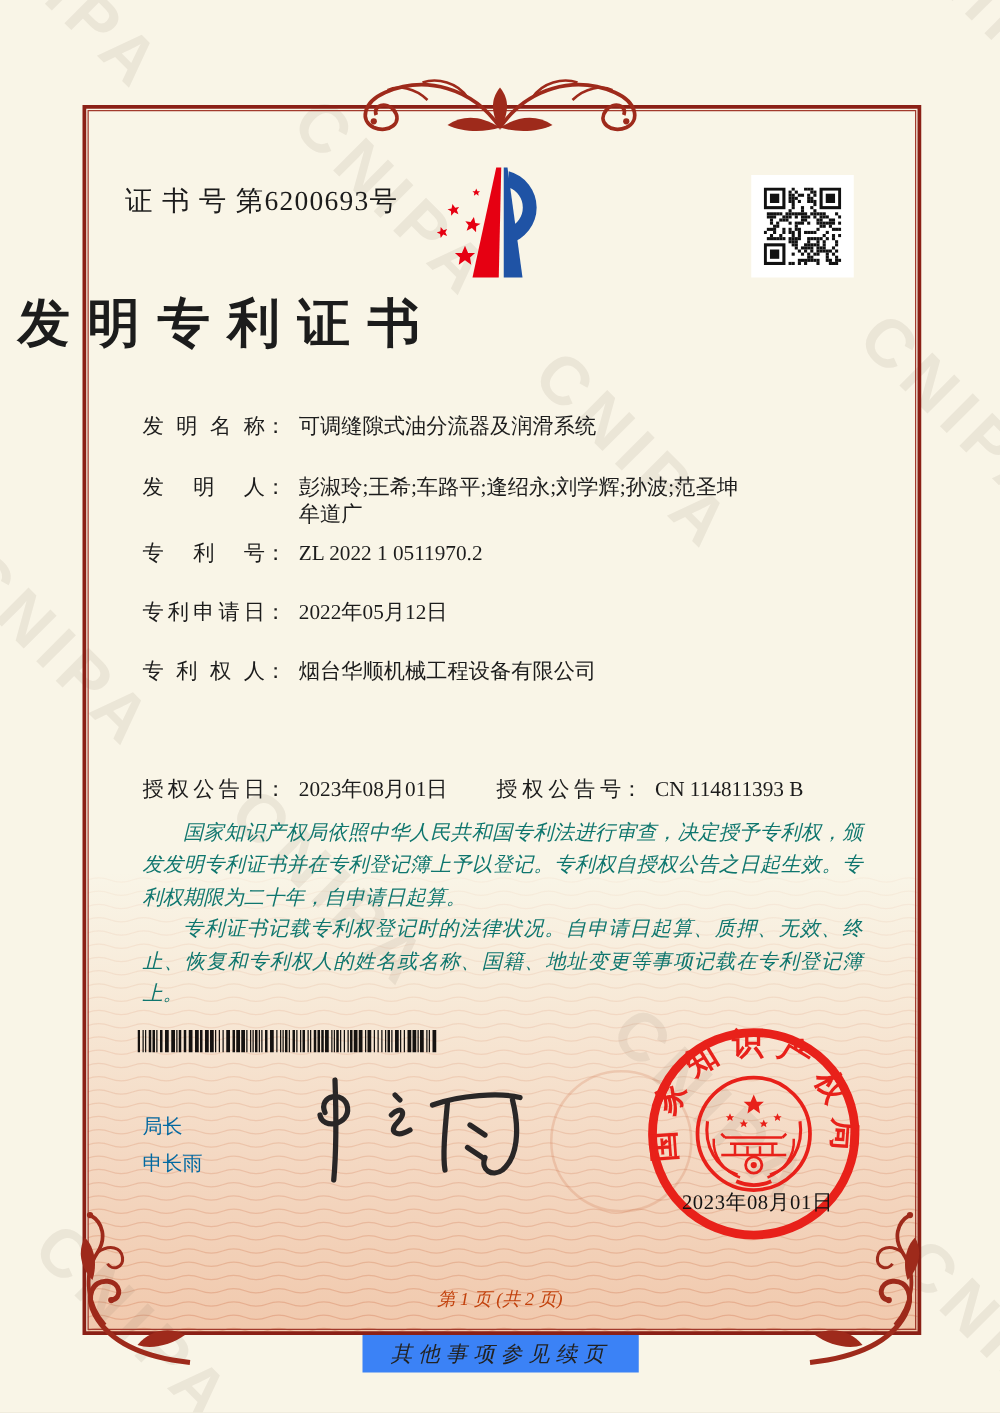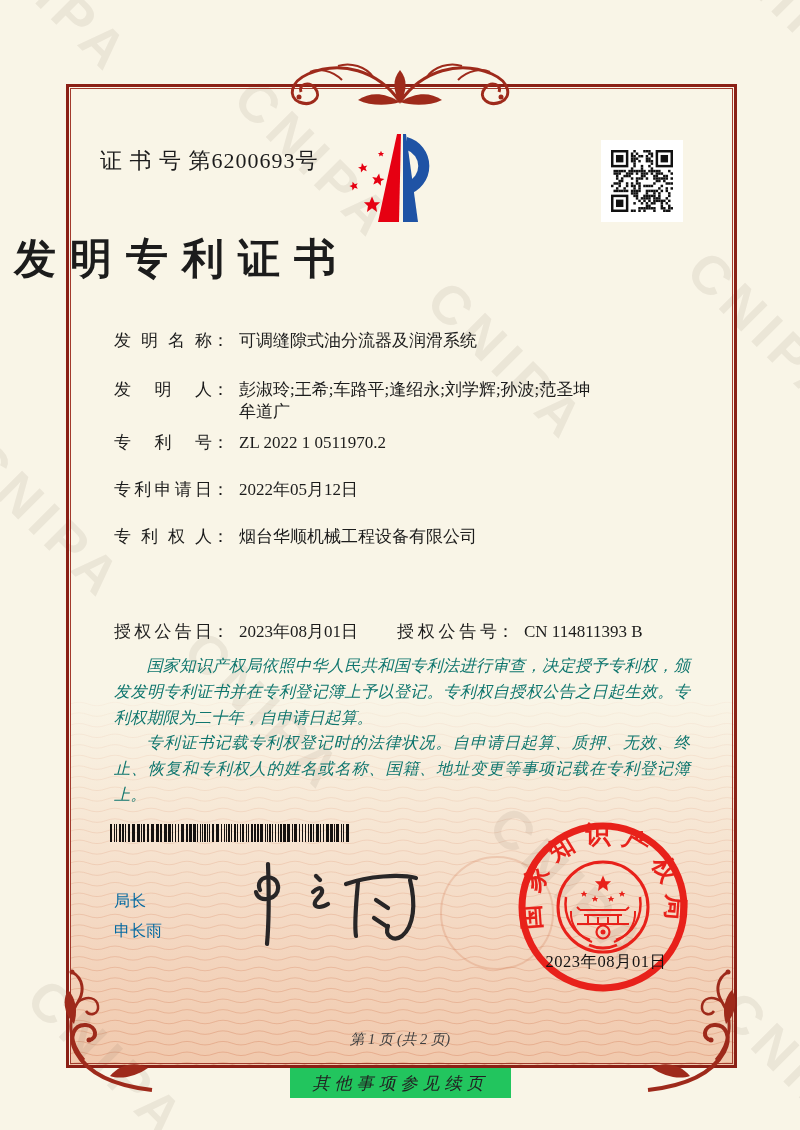--- a/index.html
+++ b/index.html
@@ -24,22 +24,22 @@
   .title{left:0;right:0;top:231px;text-align:left;font-size:42px;font-weight:bold;
          letter-spacing:14px;padding-left:14px;}
   .frow{left:114px;width:586px;font-size:17px;line-height:22px;}
   .flabel{display:inline-block;width:98px;text-align:justify;text-align-last:justify;vertical-align:top;}
   .fcolon{display:inline-block;vertical-align:top;}
   .fvalue{display:inline-block;margin-left:10px;vertical-align:top;max-width:460px;}
   .fvalue .l2{display:block;}
   .para{left:114px;width:576px;font-size:16.2px;line-height:25.8px;text-align:justify;
         font-style:italic;text-indent:2em;color:#0f766e;}
   .heilabel{left:114px;font-family:"Liberation Sans","DejaVu Sans",sans-serif;font-size:16px;color:#0369a1;}
-  .pageno{left:0;right:0;top:1030px;text-align:center;font-size:14.5px;font-style:italic;color:#404040;}
-  .contband{left:290px;top:1068px;width:221px;height:30px;background:#22c55e;z-index:6;
+  .pageno{left:0;right:0;top:1030px;text-align:center;font-size:14.5px;font-style:italic;color:#c2410c;}
+  .contband{left:290px;top:1068px;width:221px;height:30px;background:#3b82f6;z-index:6;
         display:flex;align-items:center;justify-content:center;}
   .contband span{font-size:17px;font-style:italic;letter-spacing:5px;color:#222;}
   .qrpad{left:601px;top:140px;width:82px;height:82px;background:#fff;display:flex;
          align-items:center;justify-content:center;}
   .sealdate{left:536px;top:951px;width:140px;text-align:center;font-size:16.5px;
         letter-spacing:.5px;color:#131313;z-index:7;}
   .circle-deco{left:440px;top:856px;width:110px;height:110px;border:2px solid rgba(205,110,70,.22);
         border-radius:50%;z-index:1;}
 </style>
 </head>

